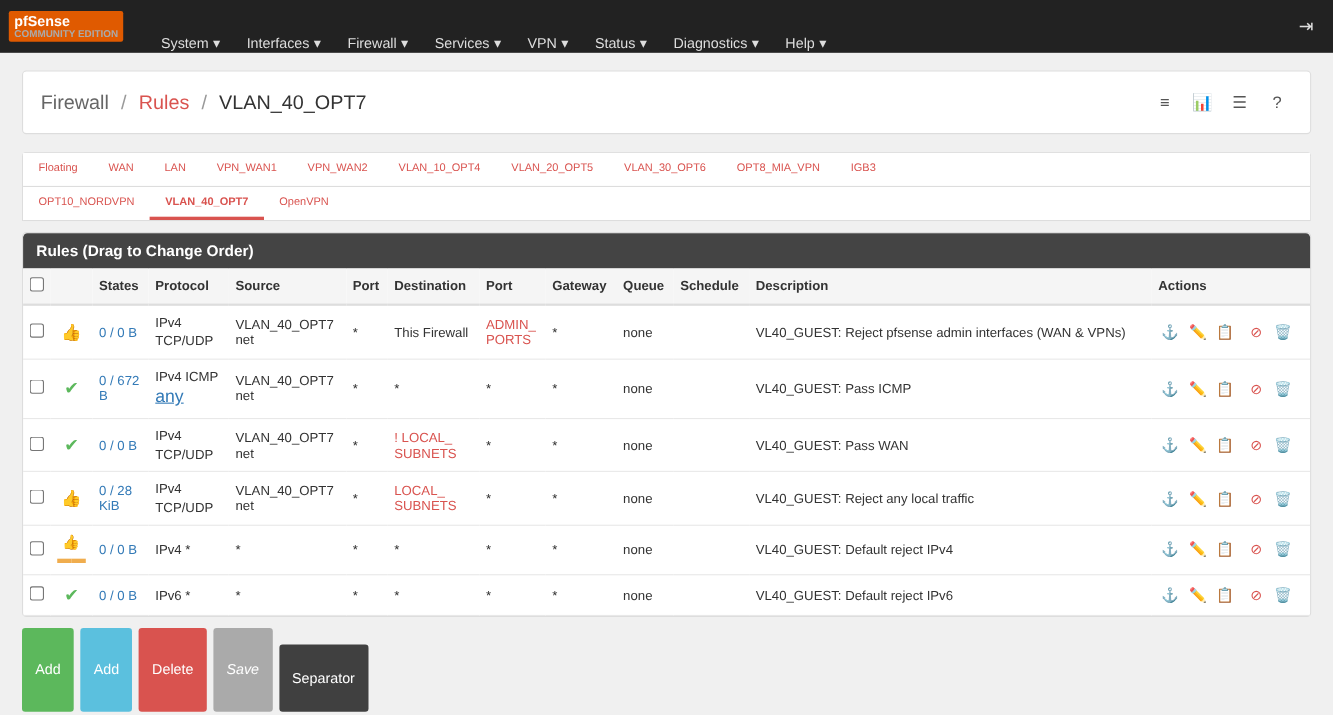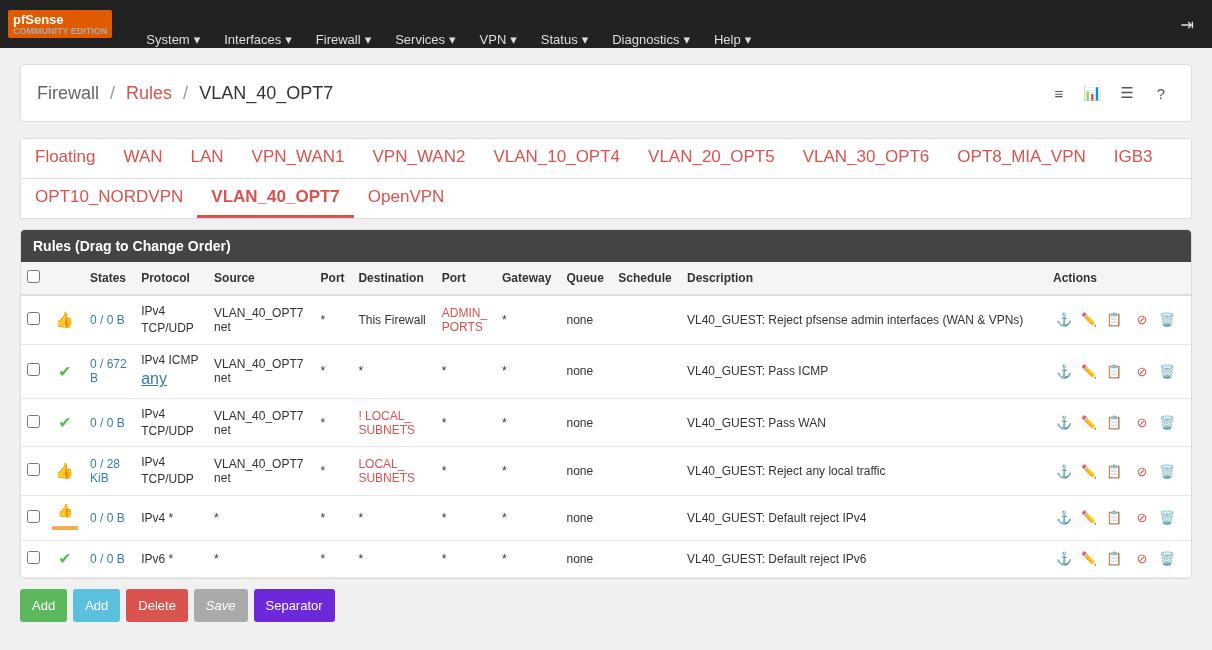--- a/index.html
+++ b/index.html
@@ -111,21 +111,21 @@
     
     .tabs-row {
       display: flex;
       flex-wrap: wrap;
       border-bottom: 1px solid #ddd;
       margin-bottom: 0;
       background: #fff;
     }
     .tab-item {
       padding: 8px 14px;
-      font-size: 17px;
+      font-size: 10px;
       color: #d9534f;
       cursor: pointer;
       border-bottom: 3px solid transparent;
       white-space: nowrap;
     }
     .tab-item.active {
       color: #d9534f;
       border-bottom: 3px solid #d9534f;
       font-weight: bold;
     }
@@ -202,32 +202,32 @@
     .thumb-icon { color: #f0ad4e; font-size: 15px; }
     .stack-icon { color: #f0ad4e; font-size: 13px; }
 
     
     .bottom-bar {
       padding: 10px 0 6px 0;
       display: flex;
       gap: 6px;
     }
     .btn {
-      padding: 9px 12px;
+      padding: 23px 12px;
       font-size: 13px;
       border: none;
       border-radius: 3px;
       cursor: pointer;
       color: #fff;
     }
     .btn-green { background: #5cb85c; }
     .btn-blue { background: #5bc0de; }
     .btn-red { background: #d9534f; }
     .btn-gray { background: #aaa; font-style: italic; }
-    .btn-orange { background: #6d28d9; }
+    .btn-orange { background: #404040; margin-top: 15px; }
 
     .cb-col { width: 24px; text-align: center; }
     .icon-col { width: 32px; text-align: center; }
     .proto-cell { line-height: 1.4; }
     .proto-small { font-size: 16px; color: #337ab7; text-decoration: underline; cursor: pointer; }
   </style>
 </head>
 <body>
 
 <nav class="navbar">

